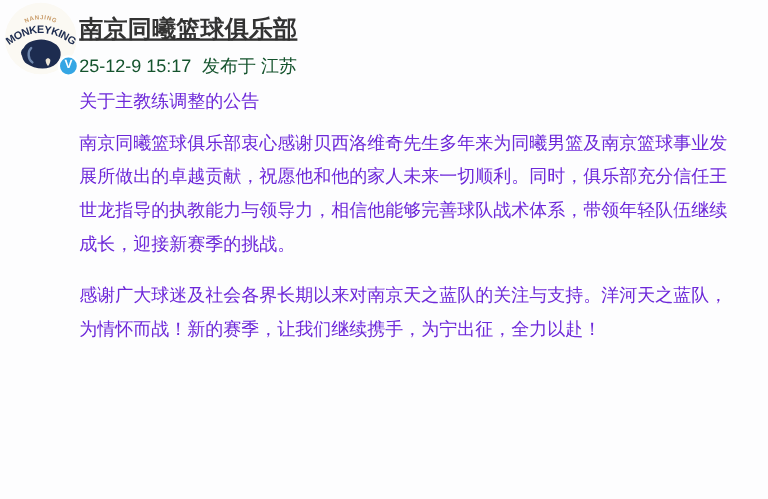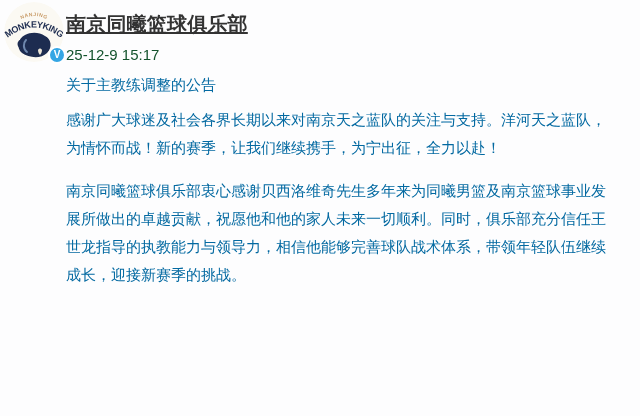--- a/index.html
+++ b/index.html
@@ -72,21 +72,21 @@
     color: #14532d;
     display: flex;
     gap: 9px;
     align-items: baseline;
   }
   .content {
     margin: 8px 32px 0 66px;
     width: 542px;
     font-size: 15px;
     line-height: 28px;
-    color: #0369a1;
+    color: #6d28d9;
     word-break: break-all;
   }
   .content p {
     margin: 0 0 15px 0;
   }
   .content p.title {
     margin: 0 0 7px 0;
   }
 </style>
 </head>
@@ -116,24 +116,25 @@
           <path d="M34,48 c1,-2 3,-2 4,0 c0,2 -1,4 -2,5 c-1,-1 -2,-3 -2,-5 Z" fill="#ece5d6"></path>
         </g>
       </svg>
       <div class="badge">V</div>
     </div>
 
     <div class="hgroup">
       <div class="name">南京同曦篮球俱乐部</div>
       <div class="meta">
         <span>25-12-9 15:17</span>
+        <span>发布于 江苏</span>
       </div>
     </div>
 
   </div>
 
   <div class="content">
     <p class="title">关于主教练调整的公告</p>
+    <p>南京同曦篮球俱乐部衷心感谢贝西洛维奇先生多年来为同曦男篮及南京篮球事业发展所做出的卓越贡献，祝愿他和他的家人未来一切顺利。同时，俱乐部充分信任王世龙指导的执教能力与领导力，相信他能够完善球队战术体系，带领年轻队伍继续成长，迎接新赛季的挑战。</p>
     <p>感谢广大球迷及社会各界长期以来对南京天之蓝队的关注与支持。洋河天之蓝队，为情怀而战！新的赛季，让我们继续携手，为宁出征，全力以赴！</p>
-    <p>南京同曦篮球俱乐部衷心感谢贝西洛维奇先生多年来为同曦男篮及南京篮球事业发展所做出的卓越贡献，祝愿他和他的家人未来一切顺利。同时，俱乐部充分信任王世龙指导的执教能力与领导力，相信他能够完善球队战术体系，带领年轻队伍继续成长，迎接新赛季的挑战。</p>
   </div>
 
 </div>
 
 </body></html>

